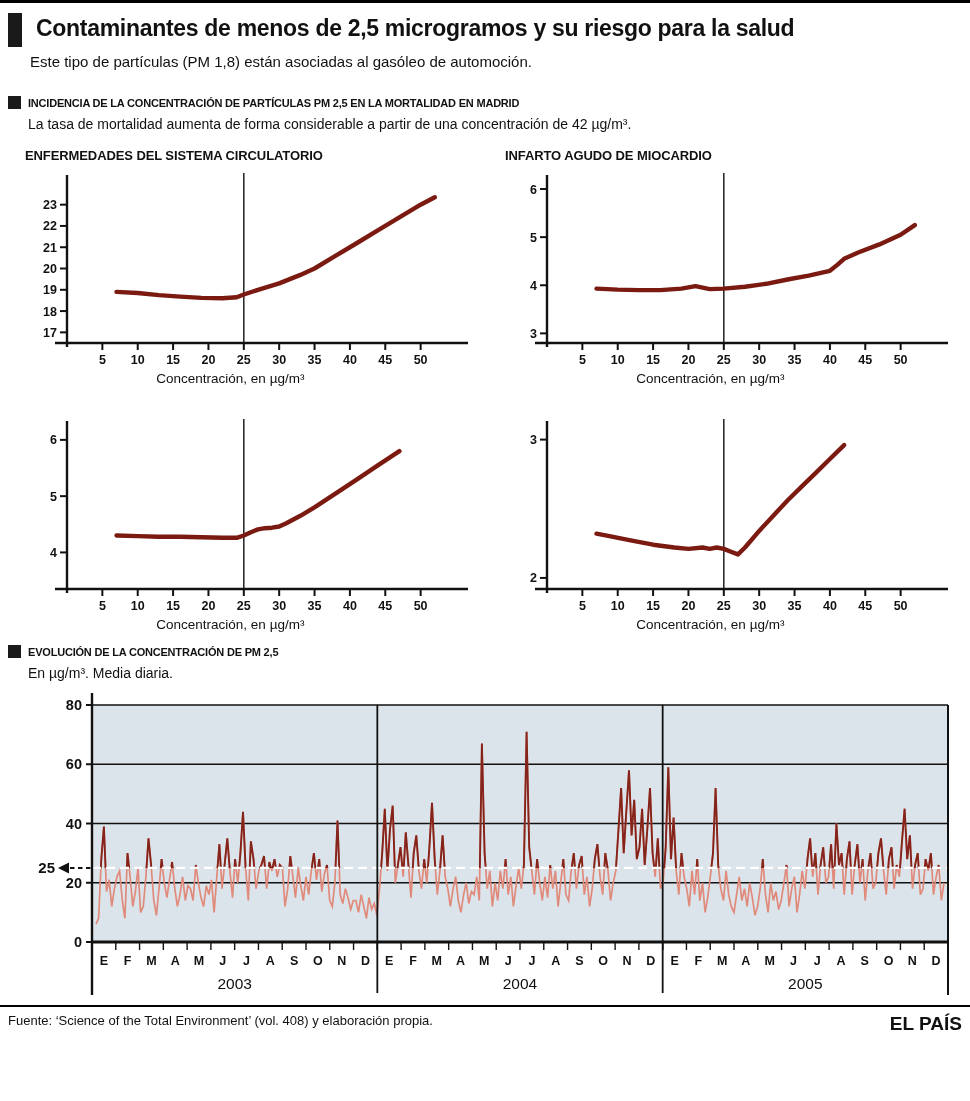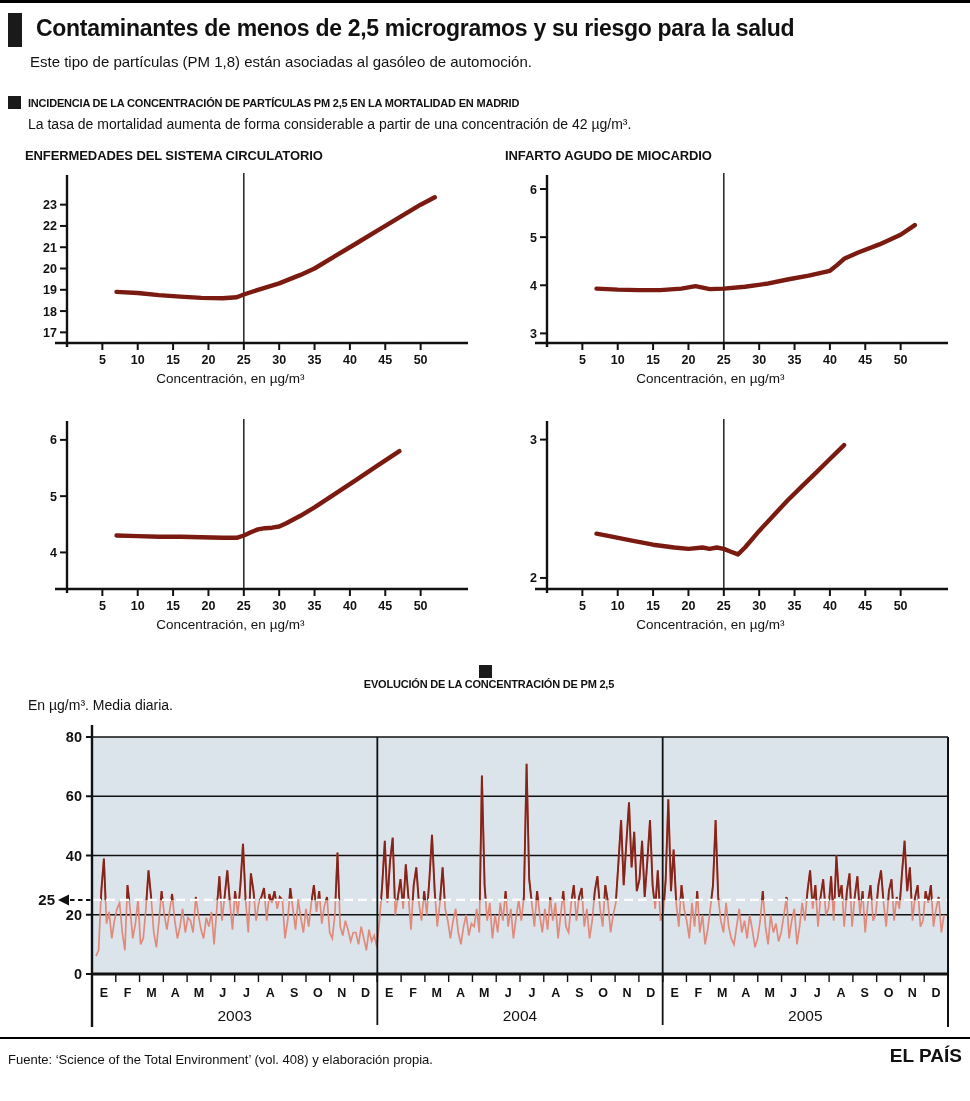--- a/index.html
+++ b/index.html
@@ -12,21 +12,21 @@
   .sechead{display:flex;align-items:center;margin:26px 0 0 8px;}
   .secsq{width:13px;height:13px;background:#1a1a1a;margin-right:7px;}
   .sectitle{font-size:11px;font-weight:800;letter-spacing:-0.2px;}
   .secsub{font-size:14px;margin:7px 0 0 28px;}
   .grid{display:grid;grid-template-columns:480px 490px;margin-top:16px;row-gap:14px;}
   .cell{padding-left:25px;}
   .charttitle{font-size:13px;font-weight:800;letter-spacing:-0.1px;margin-bottom:4px;}
   svg text{font-family:"Liberation Sans",sans-serif;fill:#111;}
   .bigwrap{margin-top:6px;}
   .footrule{height:2px;background:#000;width:970px;margin-top:2px;}
-  .footer{display:flex;justify-content:space-between;align-items:flex-end;padding:6px 8px 10px 8px;}
+  .footer{display:flex;justify-content:space-between;align-items:flex-start;padding:6px 8px 10px 8px;}
   .source{font-size:13px;}
   .credit{font-size:19px;font-weight:700;}
 </style>
 </head>
 <body>
 
 <div class="toprule"></div>
 
 <div class="titlerow">
   <div class="titlebar"></div>
@@ -186,21 +186,21 @@
         <line x1="360.2727272727273" y1="176" x2="360.2727272727273" y2="183" stroke="#111111" stroke-width="2"></line>
         <text x="360.2727272727273" y="197" text-anchor="middle" font-size="12.5" font-weight="700">45</text>
         <line x1="395.6363636363636" y1="176" x2="395.6363636363636" y2="183" stroke="#111111" stroke-width="2"></line>
         <text x="395.6363636363636" y="197" text-anchor="middle" font-size="12.5" font-weight="700">50</text>
         <text x="205.38" y="216" text-anchor="middle" font-size="13.5">Concentración, en µg/m³</text>
         <polyline points="91.5,120.7 105.7,123.4 126.9,127.6 148.1,131.7 169.3,134.5 183.5,135.9 197.6,134.5 204.7,135.9 211.7,134.5 218.8,135.9 225.9,138.7 233.0,141.4 240.0,134.5 254.2,117.9 268.3,102.7 282.5,87.5 296.6,73.6 310.8,59.8 324.9,46.0 339.1,32.1" fill="none" stroke="#7a1a11" stroke-width="4.4" stroke-linecap="round" stroke-linejoin="round"></polyline>
       </svg>
   </div>
 </div>
 
-<div class="sechead" style="margin-top:20px;flex-direction:column;">
+<div class="sechead" style="margin-top:0;">
   <div class="secsq"></div>
   <div class="sectitle">EVOLUCIÓN DE LA CONCENTRACIÓN DE PM 2,5</div>
 </div>
 <div class="secsub">En µg/m³. Media diaria.</div>
 
 <div class="bigwrap">
   <svg id="bigchart" width="970" height="312">
       <rect x="92" y="18" width="856" height="237" fill="#dce4eb"></rect>
       <line x1="92" y1="195.75" x2="948" y2="195.75" stroke="#111111" stroke-width="1.3"></line>
       <line x1="92" y1="136.5" x2="948" y2="136.5" stroke="#111111" stroke-width="1.3"></line>

